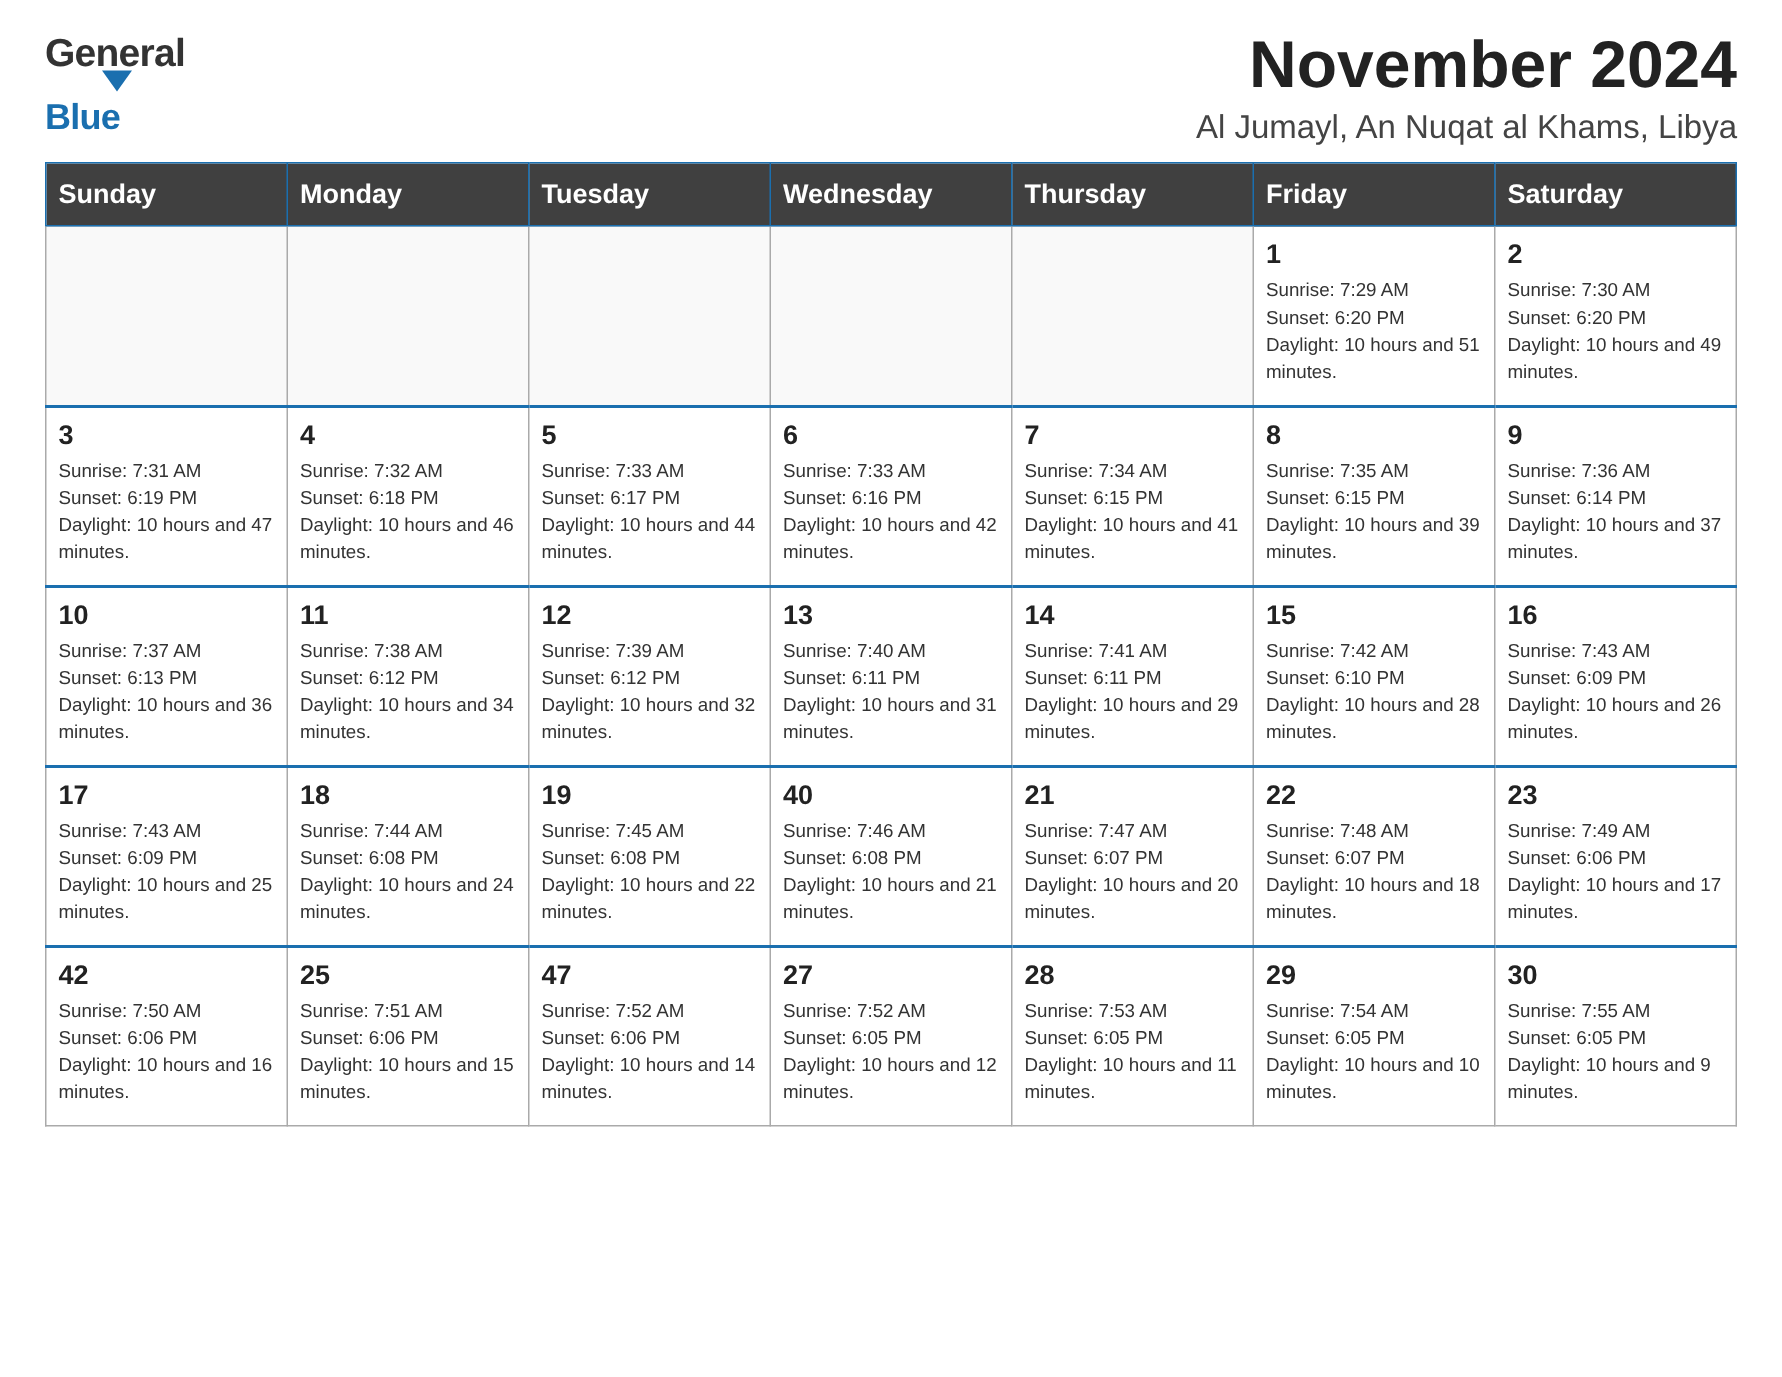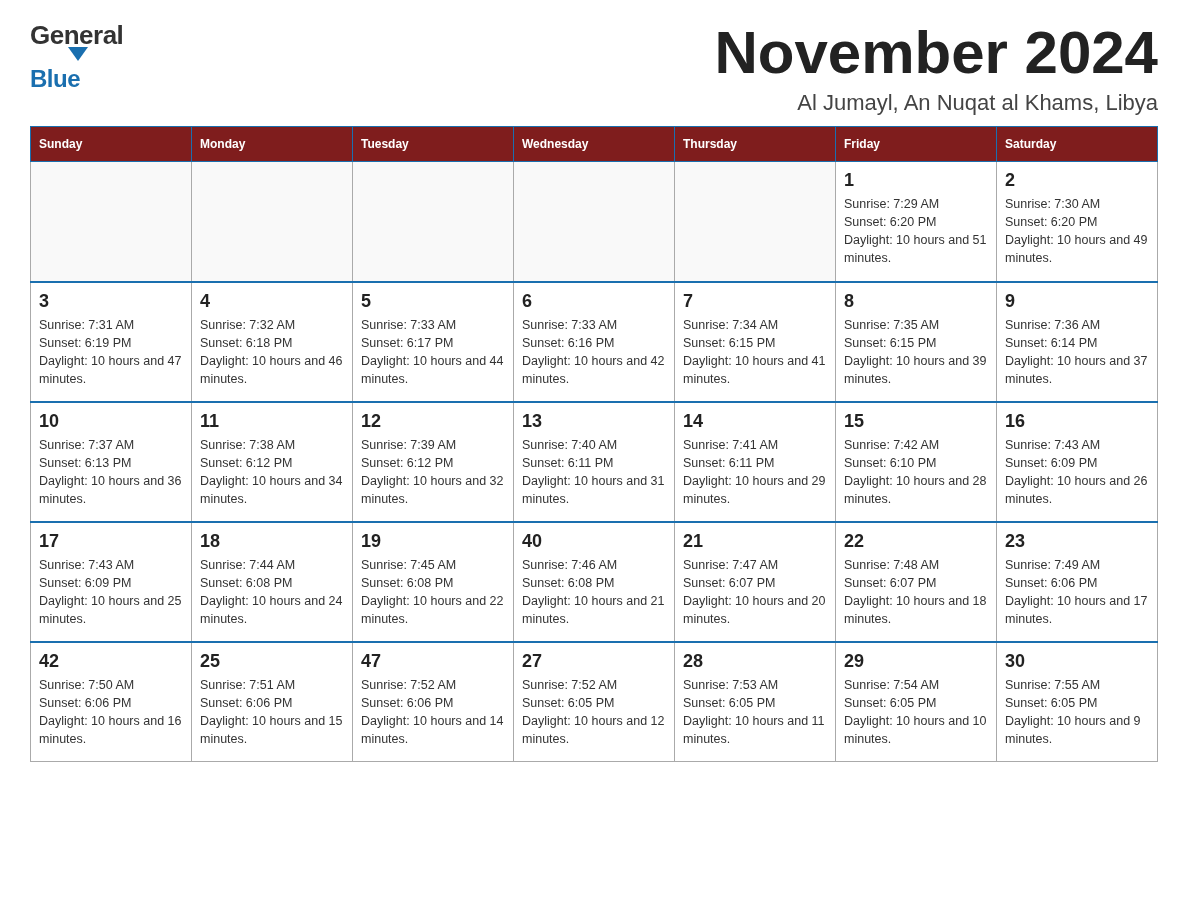--- a/index.html
+++ b/index.html
@@ -47,39 +47,39 @@
     }
     .logo-line {
       display: flex;
       align-items: center;
       flex-direction: column;
     }
     .title-section {
       text-align: right;
     }
     .month-title {
-      font-size: 60px;
+      font-size: 44px;
       font-weight: bold;
       color: #222;
       line-height: 1.1;
     }
     .location-title {
       font-size: 22px;
       color: #444;
       margin-top: 4px;
     }
     .calendar {
       width: 100%;
       border-collapse: collapse;
       margin-top: 10px;
     }
     .calendar th {
-      background: #7f1d1d;
+      background: #404040;
       color: #fff;
-      font-size: 12px;
+      font-size: 18px;
       font-weight: bold;
       padding: 10px 8px;
       text-align: left;
       border: 1px solid #1a6faf;
     }
     .calendar td {
       border: 1px solid #aaa;
       vertical-align: top;
       padding: 8px 8px 6px 8px;
       width: calc(100% / 7);

